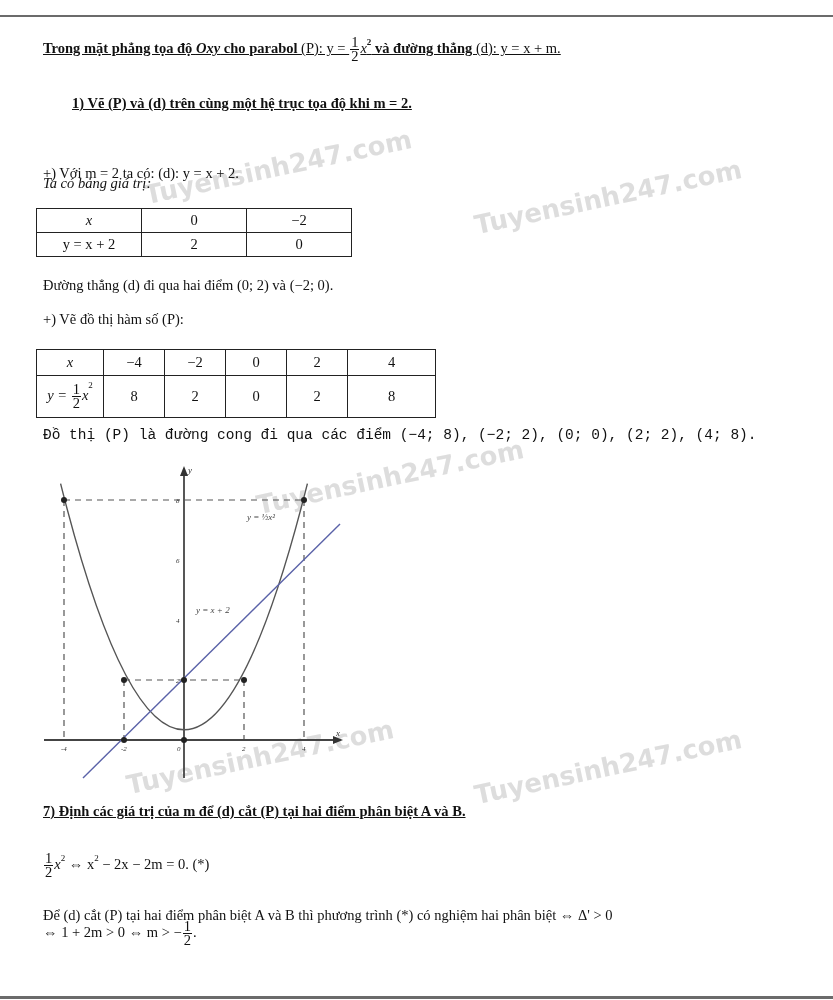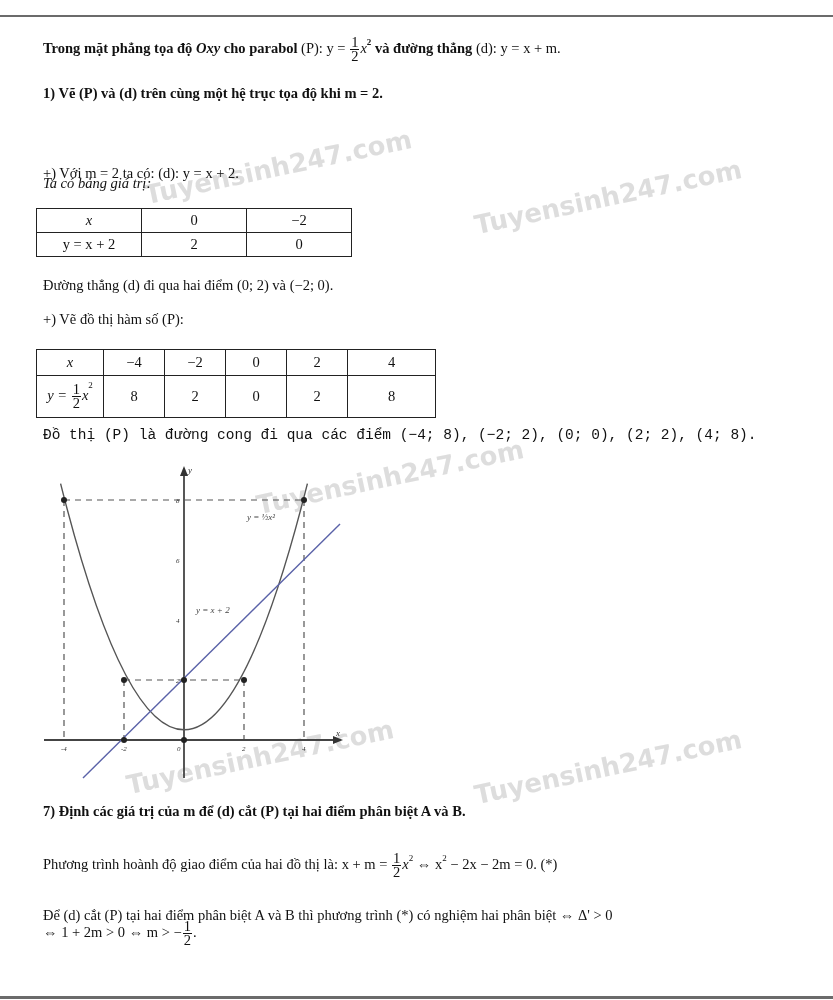--- a/index.html
+++ b/index.html
@@ -4,21 +4,21 @@
 <style>
   html, body { margin:0; padding:0; }
   body {
     width:833px; height:1000px; position:relative; overflow:hidden;
     background:#ffffff; color:#111;
     font-family:"Liberation Serif","DejaVu Serif",serif;
   }
   .rule-top { position:absolute; left:0; top:15px; width:833px; height:2px; background:#6b6b6b; }
   .rule-bottom { position:absolute; left:0; top:996px; width:833px; height:3px; background:#6b6b6b; }
   .line { position:absolute; left:43px; font-size:14.5px; white-space:nowrap; line-height:18px; }
-  .b { font-weight:bold; }
+  .b { font-weight:bold;text-decoration:underline; }
   .i { font-style:italic; }
   .frac { display:inline-block; vertical-align:middle; text-align:center; line-height:13px; margin:0 1px; }
   .frac span { display:block; }
   .frac .num { border-bottom:1px solid #111; padding:0 1px; }
   sup { font-size:9px; vertical-align:top; position:relative; top:-3px; }
   table.val { position:absolute; border-collapse:collapse; font-size:14.5px; }
   table.val td { border:1.5px solid #222; text-align:center; padding:0; }
   .wm { position:absolute; color:#d8d8d8; font-family:"DejaVu Sans","Liberation Sans",sans-serif;
         font-weight:bold; transform-origin:left bottom; transform:rotate(-12deg); white-space:nowrap; opacity:0.85; }
   svg.graph { position:absolute; left:40px; top:460px; }
@@ -31,21 +31,21 @@
 <div class="wm" style="left:148px;top:180px;font-size:26px;">Tuyensinh247.com</div>
 <div class="wm" style="left:478px;top:210px;font-size:26px;">Tuyensinh247.com</div>
 <div class="wm" style="left:260px;top:490px;font-size:26px;">Tuyensinh247.com</div>
 <div class="wm" style="left:130px;top:770px;font-size:26px;">Tuyensinh247.com</div>
 <div class="wm" style="left:478px;top:780px;font-size:26px;">Tuyensinh247.com</div>
 
 <div class="line b" style="top:36px;">
   <span>Trong mặt phẳng tọa độ </span><span class="i">Oxy</span><span> cho parabol </span><span style="font-weight:normal">(P): y = </span><span class="frac" style="font-weight:normal"><span class="num">1</span><span>2</span></span><span class="i" style="font-weight:normal">x</span><sup>2</sup><span> và đường thẳng </span><span style="font-weight:normal">(d): y = x + m.</span>
 </div>
 
-<div class="line b" style="top:84px;">1) Vẽ (P) và (d) trên cùng một hệ trục tọa độ khi m = 2.</div>
+<div class="line b" style="top:94px;margin-left:29px;">1) Vẽ (P) và (d) trên cùng một hệ trục tọa độ khi m = 2.</div>
 <div class="line" style="top:132px;margin-top:32px;">+) Với m = 2 ta có: (d): y = x + 2.</div>
 <div class="line" style="top:174px;font-style:italic;">Ta có bảng giá trị:</div>
 
 <table class="val" style="left:36px;top:208px;width:316px;">
   <tbody>
       <tr style="height:24px;">
     <td class="i" style="width:104px;">x</td>
     <td style="width:104px;">0</td>
     <td>−2</td>
   </tr>
@@ -126,21 +126,21 @@
     <circle cx="84" cy="280" r="3"></circle>
   </g>
 
   <text x="207" y="60" font-size="9" font-style="italic" fill="#444" font-family="Liberation Serif, serif">y = ½x²</text>
   <text x="156" y="153" font-size="9" font-style="italic" fill="#444" font-family="Liberation Serif, serif">y = x + 2</text>
 </svg>
 
 <div class="line b" style="top:802px;">7) Định các giá trị của m để (d) cắt (P) tại hai điểm phân biệt A và B.</div>
 
 <div class="line" style="top:852px;">
-  <span>Phương trình hoành độ giao điểm của hai đồ thị là: x + m = </span><span class="frac"><span class="num">1</span><span>2</span></span><span class="i">x</span><sup>2</sup><span> ⇔ x</span><sup>2</sup><span> − 2x − 2m = 0. (*)</span>
+  <span class="frac"><span class="num">1</span><span>2</span></span><span class="i">x</span><sup>2</sup><span> ⇔ x</span><sup>2</sup><span> − 2x − 2m = 0. (*)</span>
 </div>
 
 <div class="line" style="top:906px;">Để (d) cắt (P) tại hai điểm phân biệt A và B thì phương trình  (*) có nghiệm hai  phân biệt ⇔ Δ' &gt; 0</div>
 
 <div class="line" style="top:920px;">
   <span>⇔ 1 + 2m &gt; 0 ⇔ m &gt; −</span><span class="frac"><span class="num">1</span><span>2</span></span><span>.</span>
 </div>
 
 <div class="rule-bottom"></div>
 

